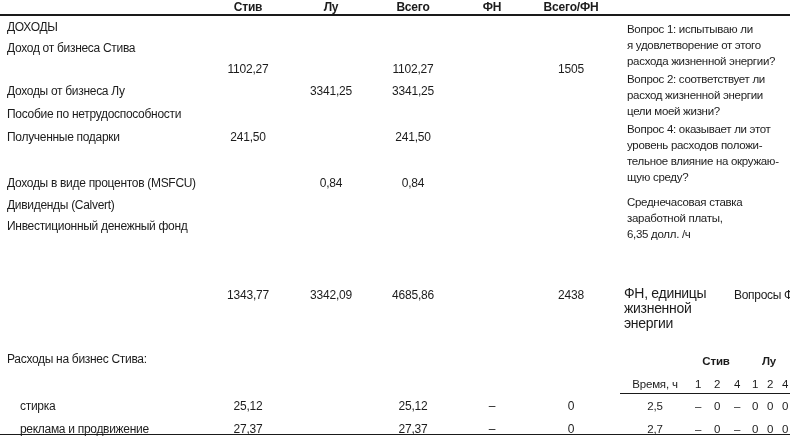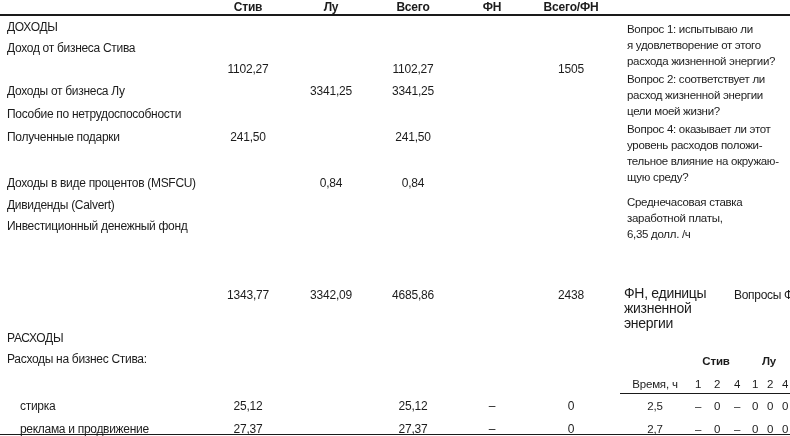--- a/index.html
+++ b/index.html
@@ -105,23 +105,20 @@
   </div>
 
 
   <div class="row" style="top:287px">
     <span class="num c-steve">1343,77</span>
     <span class="num c-lu">3342,09</span>
     <span class="num c-total">4685,86</span>
     <span class="num c-totalfn">2438</span>
   </div>
 
-  <div class="row" style="top:330px">
-    <span class="lbl">РАСХОДЫ</span>
-  </div>
 
   <div class="row" style="top:351px">
     <span class="lbl">Расходы на бизнес Стива:</span>
   </div>
 
 
   <div class="row" style="top:398px">
     <span class="lbl indent">стирка</span>
     <span class="num c-steve">25,12</span>
     <span class="num c-total">25,12</span>

